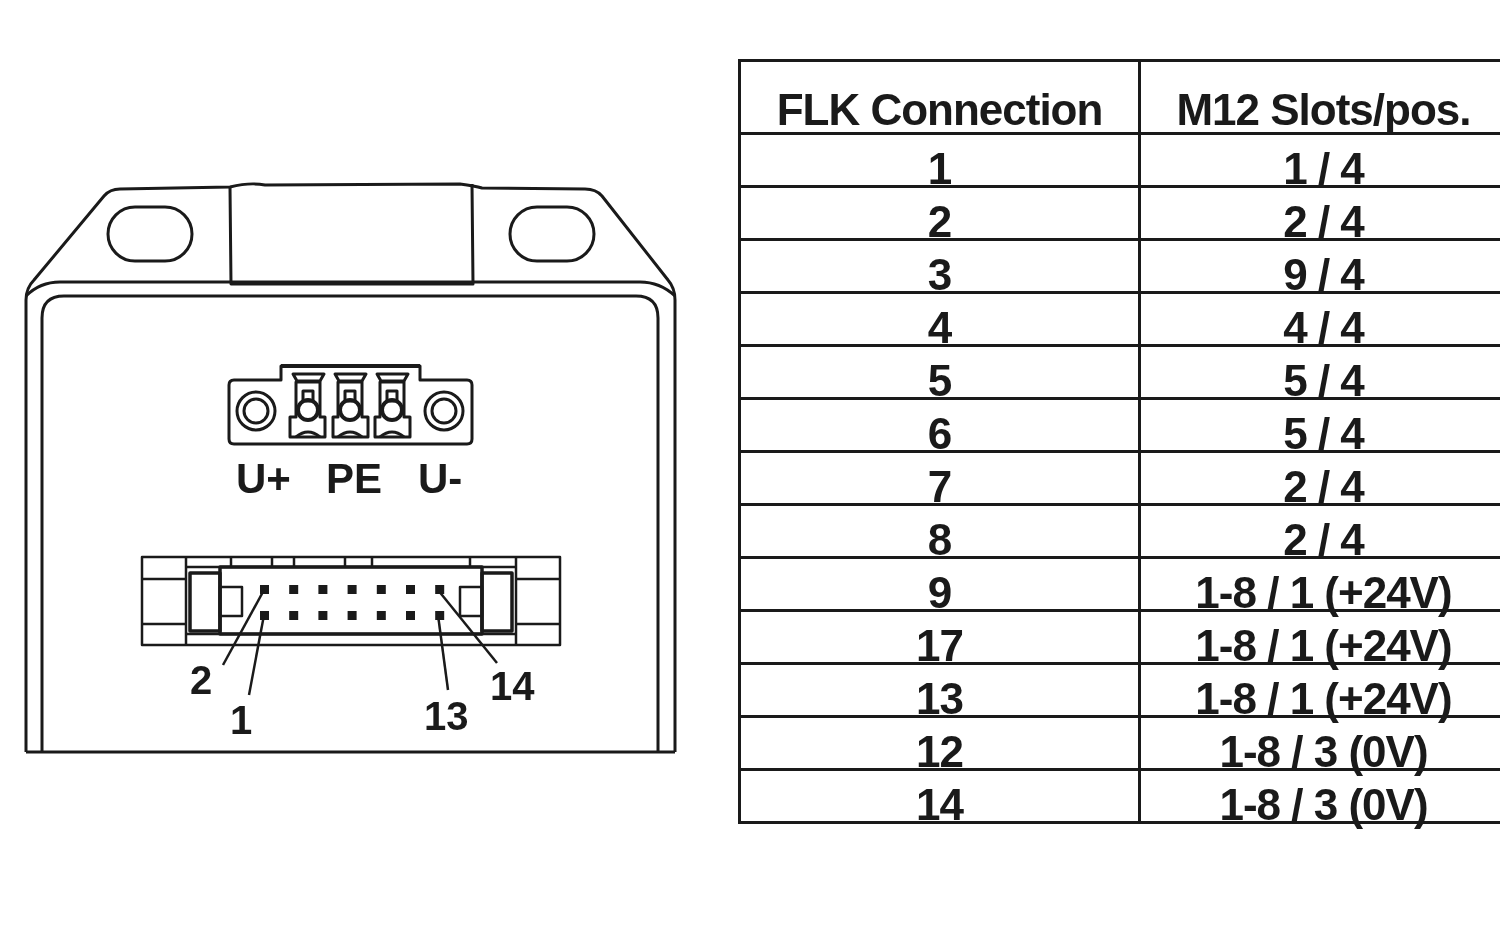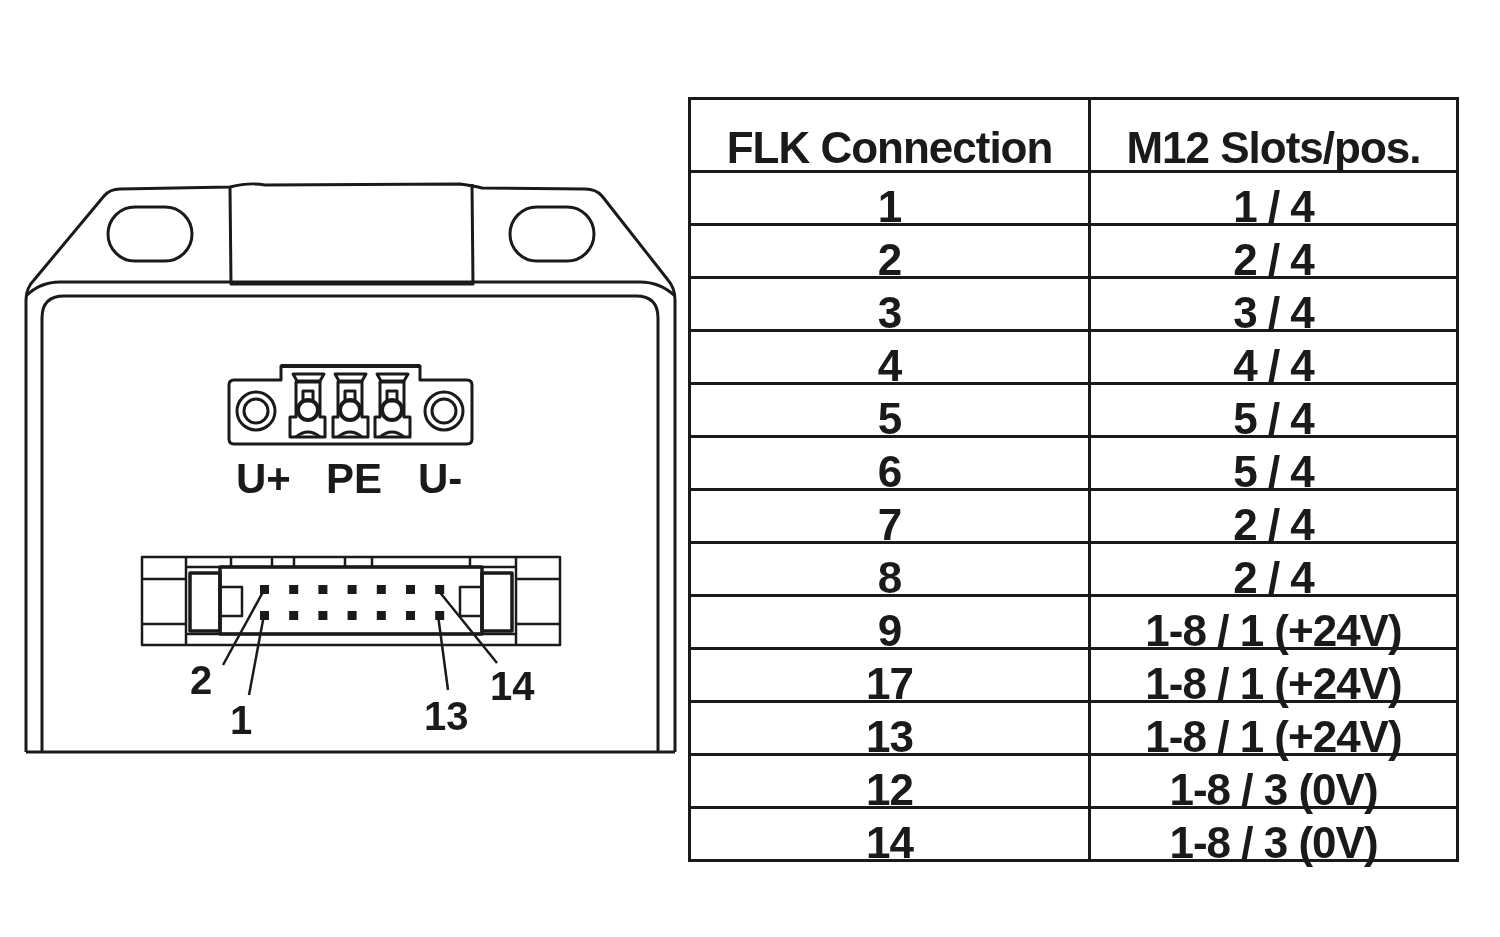--- a/index.html
+++ b/index.html
@@ -1,20 +1,20 @@
 <!DOCTYPE html>
 <html><head>
 <meta charset="utf-8">
 <style>
   html, body { margin:0; padding:0; background:#ffffff; }
   body { width:1500px; height:937px; position:relative; overflow:hidden;
          font-family:"Liberation Sans", sans-serif; color:#1a1a1a; }
   #device { position:absolute; left:0; top:0; }
   .lbl { font-family:"Liberation Sans", sans-serif; font-weight:bold; fill:#1a1a1a; }
-  #table-wrap { position:absolute; left:688px; top:59px; width:660px;margin-top:38px; }
+  #table-wrap { position:absolute; left:738px; top:59px; width:660px; }
   table { border-collapse:collapse; width:768px; table-layout:fixed; }
   td, th { border:3px solid #1a1a1a; padding:0; text-align:center; vertical-align:bottom;
            font-family:"Liberation Sans", sans-serif; font-weight:bold; line-height:1; }
   th { height:70px; font-size:44px; letter-spacing:-1px; white-space:nowrap; }
   td { height:50px; font-size:44px; letter-spacing:-1px; white-space:nowrap; }
   col.c1 { width:400px; } col.c2 { width:368px; }
   td span { position:relative; top:6px; }
 </style>
 </head>
 <body>
@@ -135,21 +135,21 @@
         <tr>
           <td><span>1</span></td>
           <td><span>1 / 4</span></td>
         </tr>
         <tr>
           <td><span>2</span></td>
           <td><span>2 / 4</span></td>
         </tr>
         <tr>
           <td><span>3</span></td>
-          <td><span>3 / 4</span></td>
+          <td><span>9 / 4</span></td>
         </tr>
         <tr>
           <td><span>4</span></td>
           <td><span>4 / 4</span></td>
         </tr>
         <tr>
           <td><span>5</span></td>
           <td><span>5 / 4</span></td>
         </tr>
         <tr>

